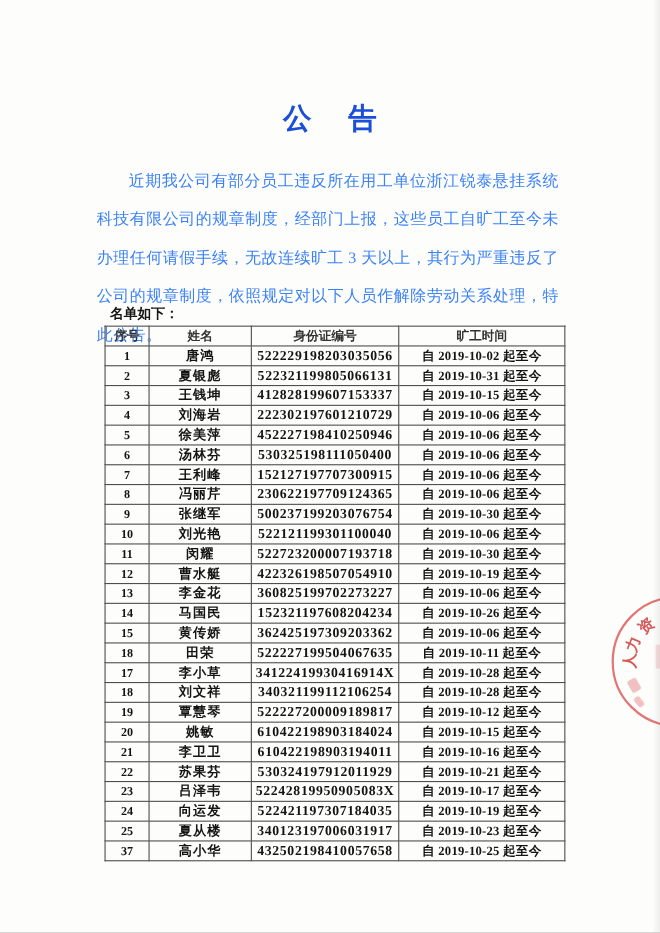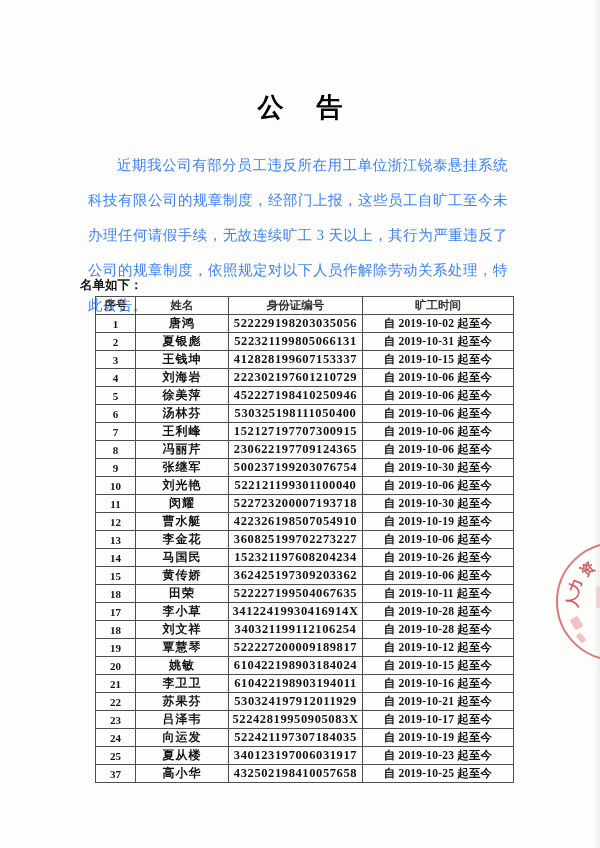--- a/index.html
+++ b/index.html
@@ -26,39 +26,39 @@
     top: 90px;
     left: 0;
     width: 100%;
     margin: 0;
     text-align: center;
     font-family: "Liberation Sans", sans-serif;
     font-size: 26px;
     font-weight: 700;
     letter-spacing: 13px;
     text-indent: 13px; 
-    color: #000000;
+    color: #1d4ed8;
   }
   .doc-body {
     position: absolute;
     top: 148px;
     left: 88px;
     width: 420px;
     margin: 0;
     font-size: 14.5px;
     line-height: 35px;
     letter-spacing: 0.4px;
     text-align: justify;
     text-indent: 2em;
     color: #3b82f6;
   }
   .list-label {
     position: absolute;
     top: 277px;
-    left: 80px;
+    left: 100px;
     font-family: Liberation Sans, sans-serif;
     font-size: 12.5px;
     font-weight: 700;
     color: #161616;
   }
   table.notice-table {
     position: absolute;
     top: 296px;
     left: 95px;
     width: 418px;

